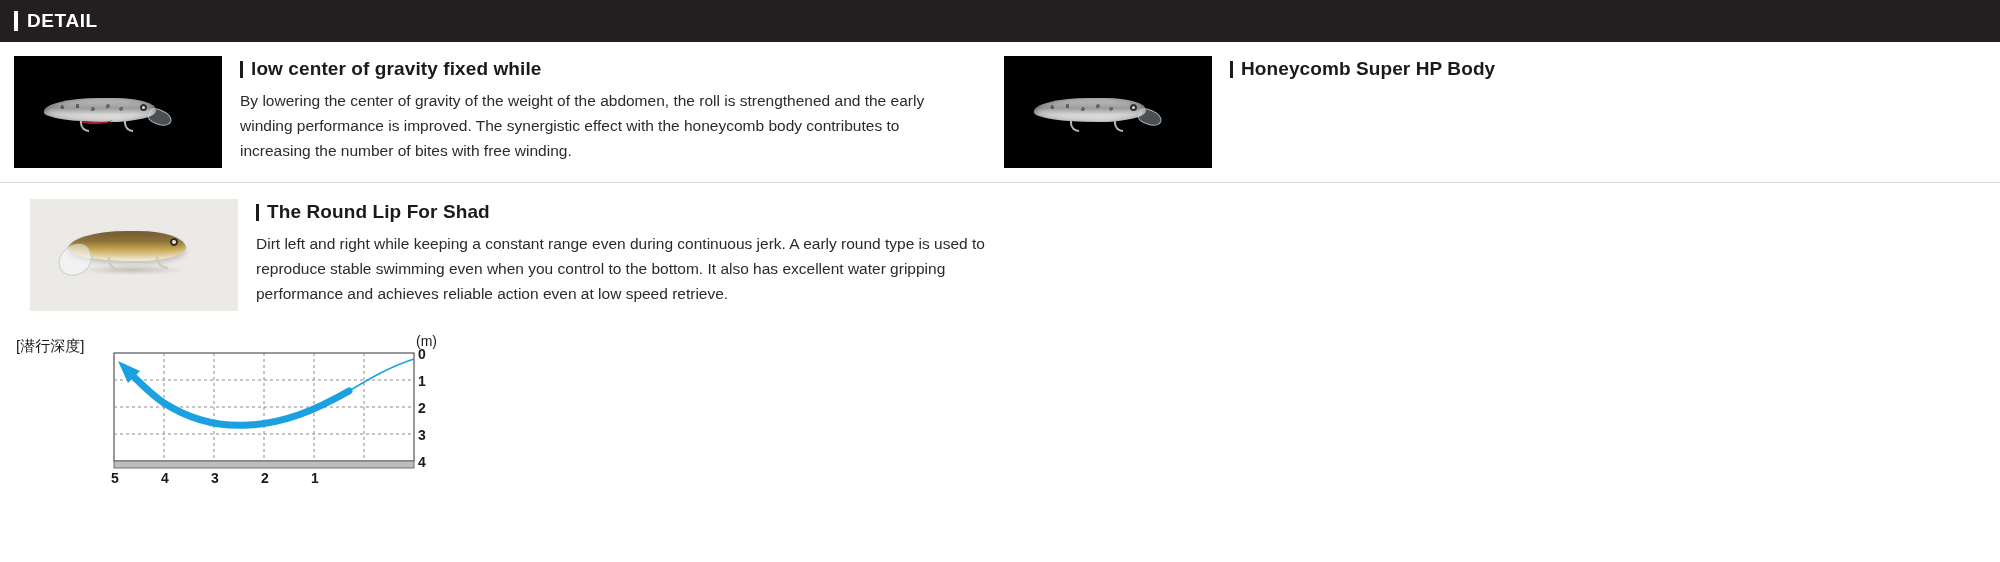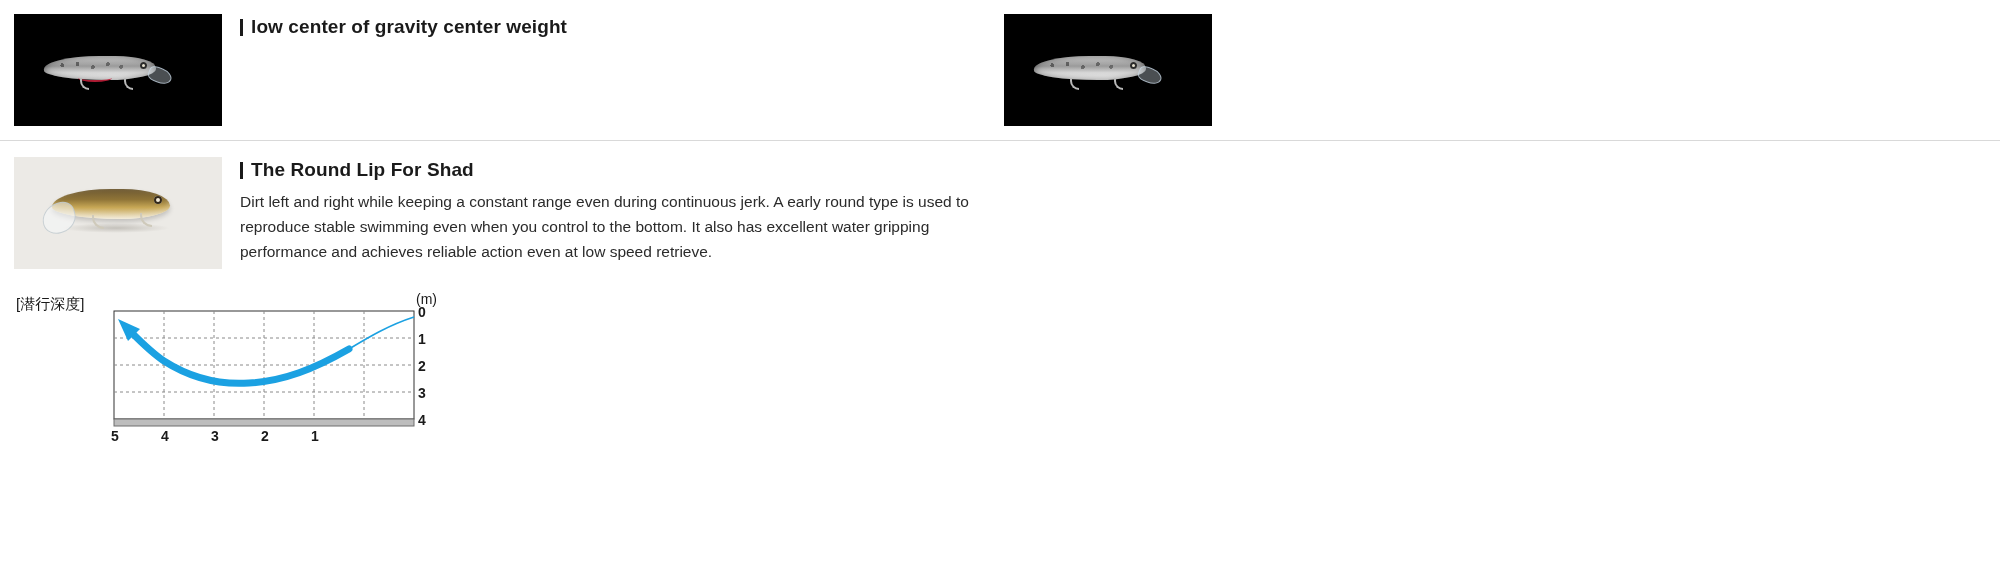--- a/index.html
+++ b/index.html
@@ -83,21 +83,21 @@
   .feat-body {
     font-size: 15.5px;
     line-height: 1.62;
     color: #2b2b2b;
     max-width: 790px;
   }
   .col.right .feat-body { max-width: 790px; }
 
   .row2 {
     display: flex;
-    padding: 16px 0 20px 14px;
+    padding: 16px 0 20px 30px;
   }
   .thumb-lip {
     width: 208px;
     height: 112px;
     flex: 0 0 208px;
     background: #eceae6;
     position: relative;
     overflow: hidden;
   }
 
@@ -241,55 +241,64 @@
     font-size: 14px;
     font-weight: bold;
     color: #1a1a1a;
   }
 </style>
 </head>
 <body>
 
 <div class="page">
 
+  <div class="detail-bar">
+    <div class="accent"></div>
+    <div class="title">DETAIL</div>
+  </div>
 
   <div class="row divider">
 
     <div class="col left">
       <div class="thumb">
         <div class="lure">
           <div class="body"></div>
           <div class="spots"></div>
           <div class="redline"></div>
           <div class="eye"></div>
           <div class="lip"></div>
           <div class="hook h1"></div>
           <div class="hook h2"></div>
         </div>
       </div>
       <div class="text-block">
         <div class="feat-title">
           <span class="tick"></span>
-          <span>low center of gravity center weight</span>
+          <span>low center of gravity fixed while</span>
         </div>
+        <div class="feat-body">By lowering the center of gravity of the weight of the abdomen, the roll is strengthened and the early winding performance is improved. The synergistic effect with the honeycomb body contributes to increasing the number of bites with free winding.</div>
       </div>
     </div>
 
     <div class="col right">
       <div class="thumb">
         <div class="lure">
           <div class="body"></div>
           <div class="spots"></div>
           <div class="eye"></div>
           <div class="lip"></div>
           <div class="hook h1"></div>
           <div class="hook h2"></div>
         </div>
       </div>
       <div class="text-block">
+        <div class="feat-title">
+          <span class="tick"></span>
+          <span>Honeycomb Super HP Body</span>
+        </div>
       </div>
     </div>
 
   </div>
 
   <div class="row2">
     <div class="thumb-lip">
       <div class="lure-gold">
         <div class="shadow"></div>
         <div class="body"></div>

